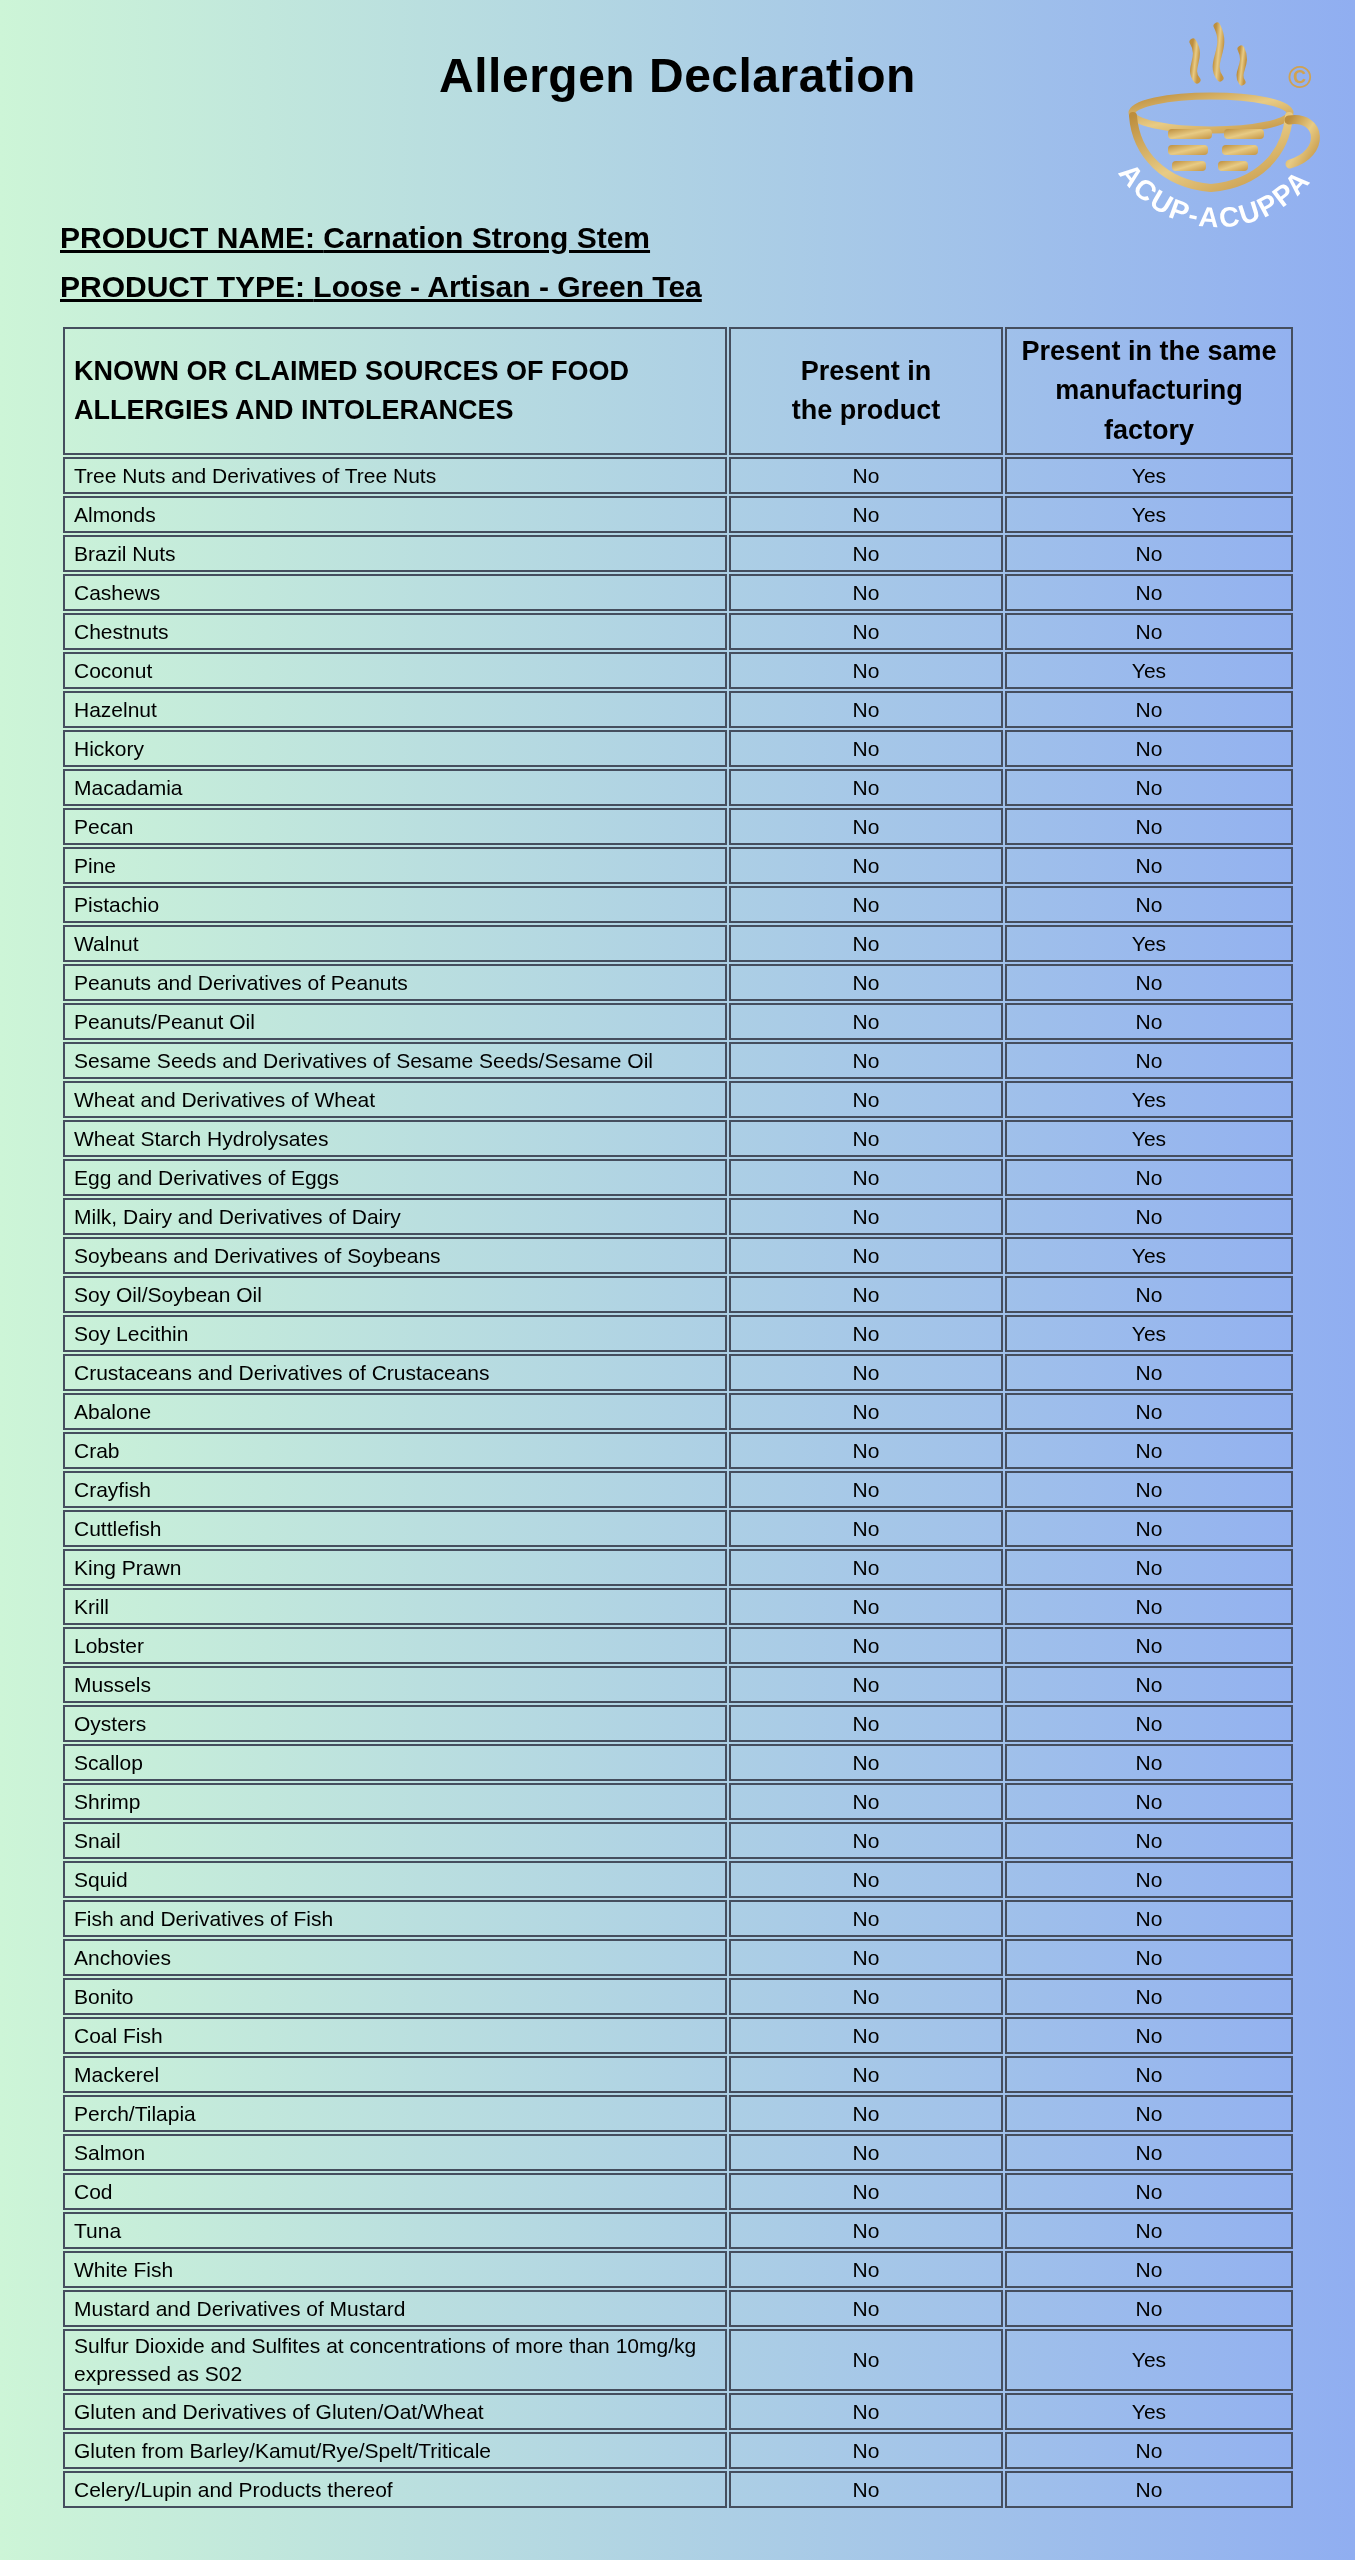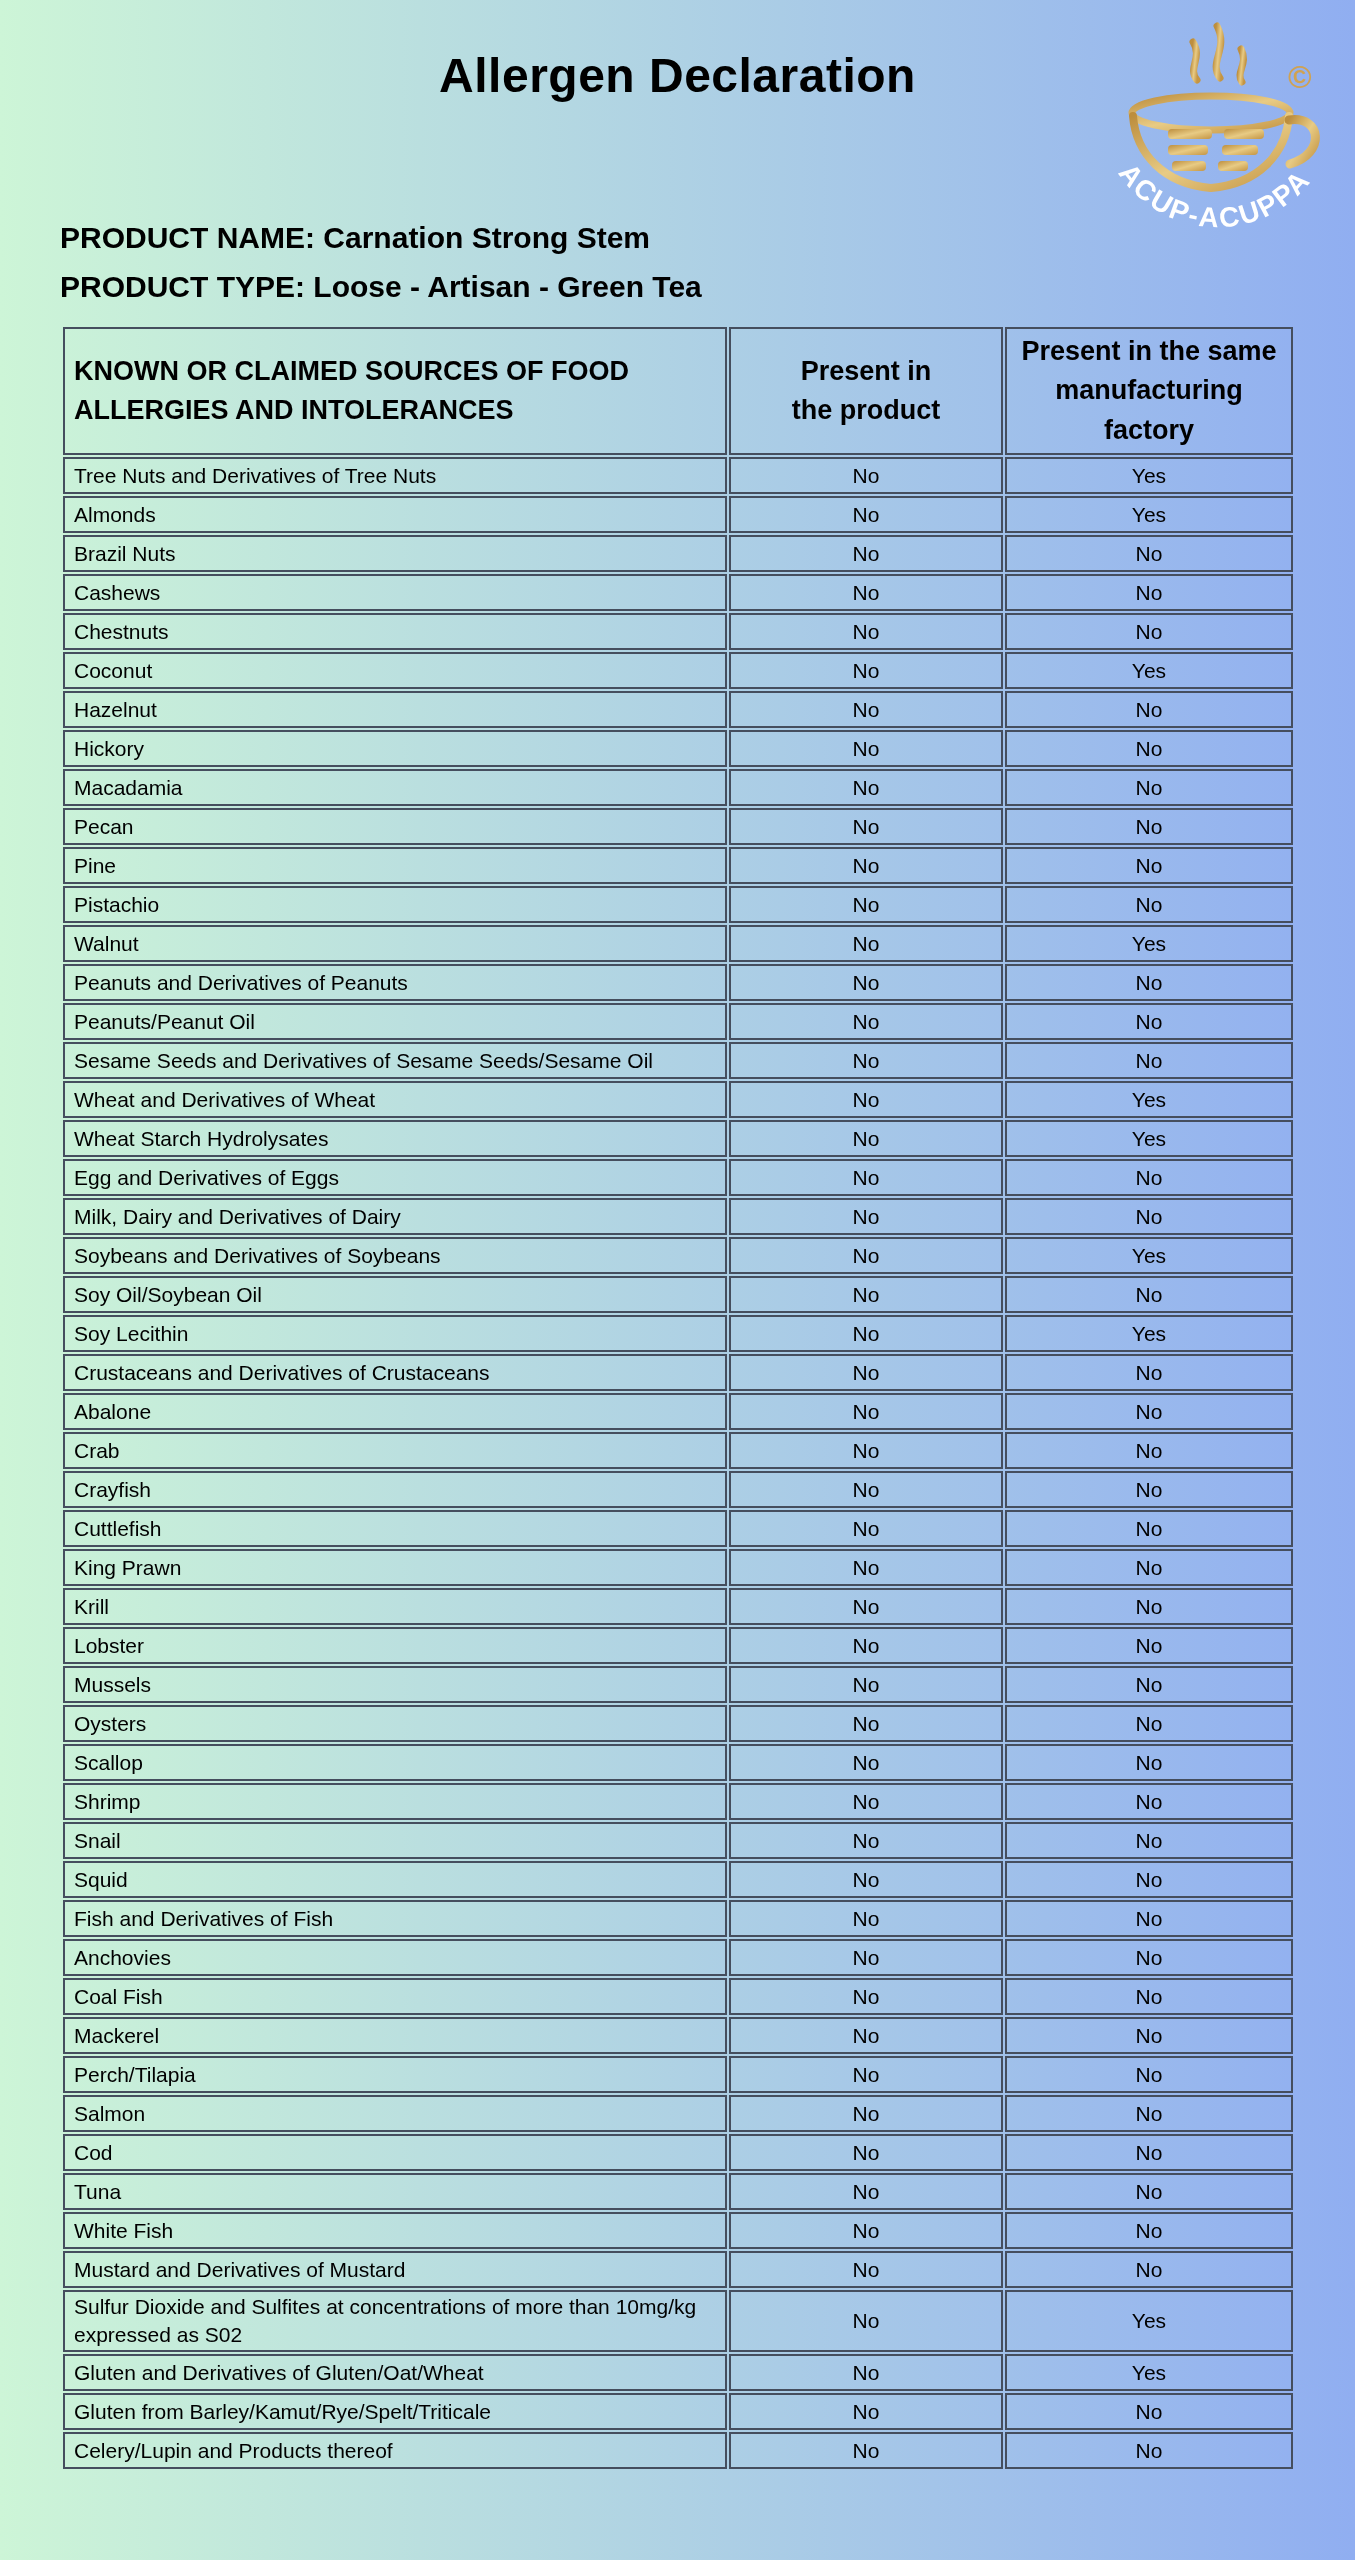--- a/index.html
+++ b/index.html
@@ -44,20 +44,21 @@
     font-size: 32px;
     fill: var(--gold);
     font-weight: bold;
   }
   .product-info {
     position: absolute;
     top: 213px; left: 60px;
     font-size: 30px;
     font-weight: bold;
     line-height: 49px;
+    text-decoration: underline;
   }
   table.allergen {
     position: absolute;
     top: 325px; left: 61px;
     width: 1234px;
     border-collapse: separate;
     border-spacing: 2px;
     table-layout: fixed;
   }
   th, td {
@@ -349,20 +350,25 @@
         <td class="left">Fish and Derivatives of Fish</td>
         <td class="center">No</td>
         <td class="center">No</td>
       </tr>
       <tr>
         <td class="left">Anchovies</td>
         <td class="center">No</td>
         <td class="center">No</td>
       </tr>
       <tr>
+        <td class="left">Bonito</td>
+        <td class="center">No</td>
+        <td class="center">No</td>
+      </tr>
+      <tr>
         <td class="left">Coal Fish</td>
         <td class="center">No</td>
         <td class="center">No</td>
       </tr>
       <tr>
         <td class="left">Mackerel</td>
         <td class="center">No</td>
         <td class="center">No</td>
       </tr>
       <tr>

